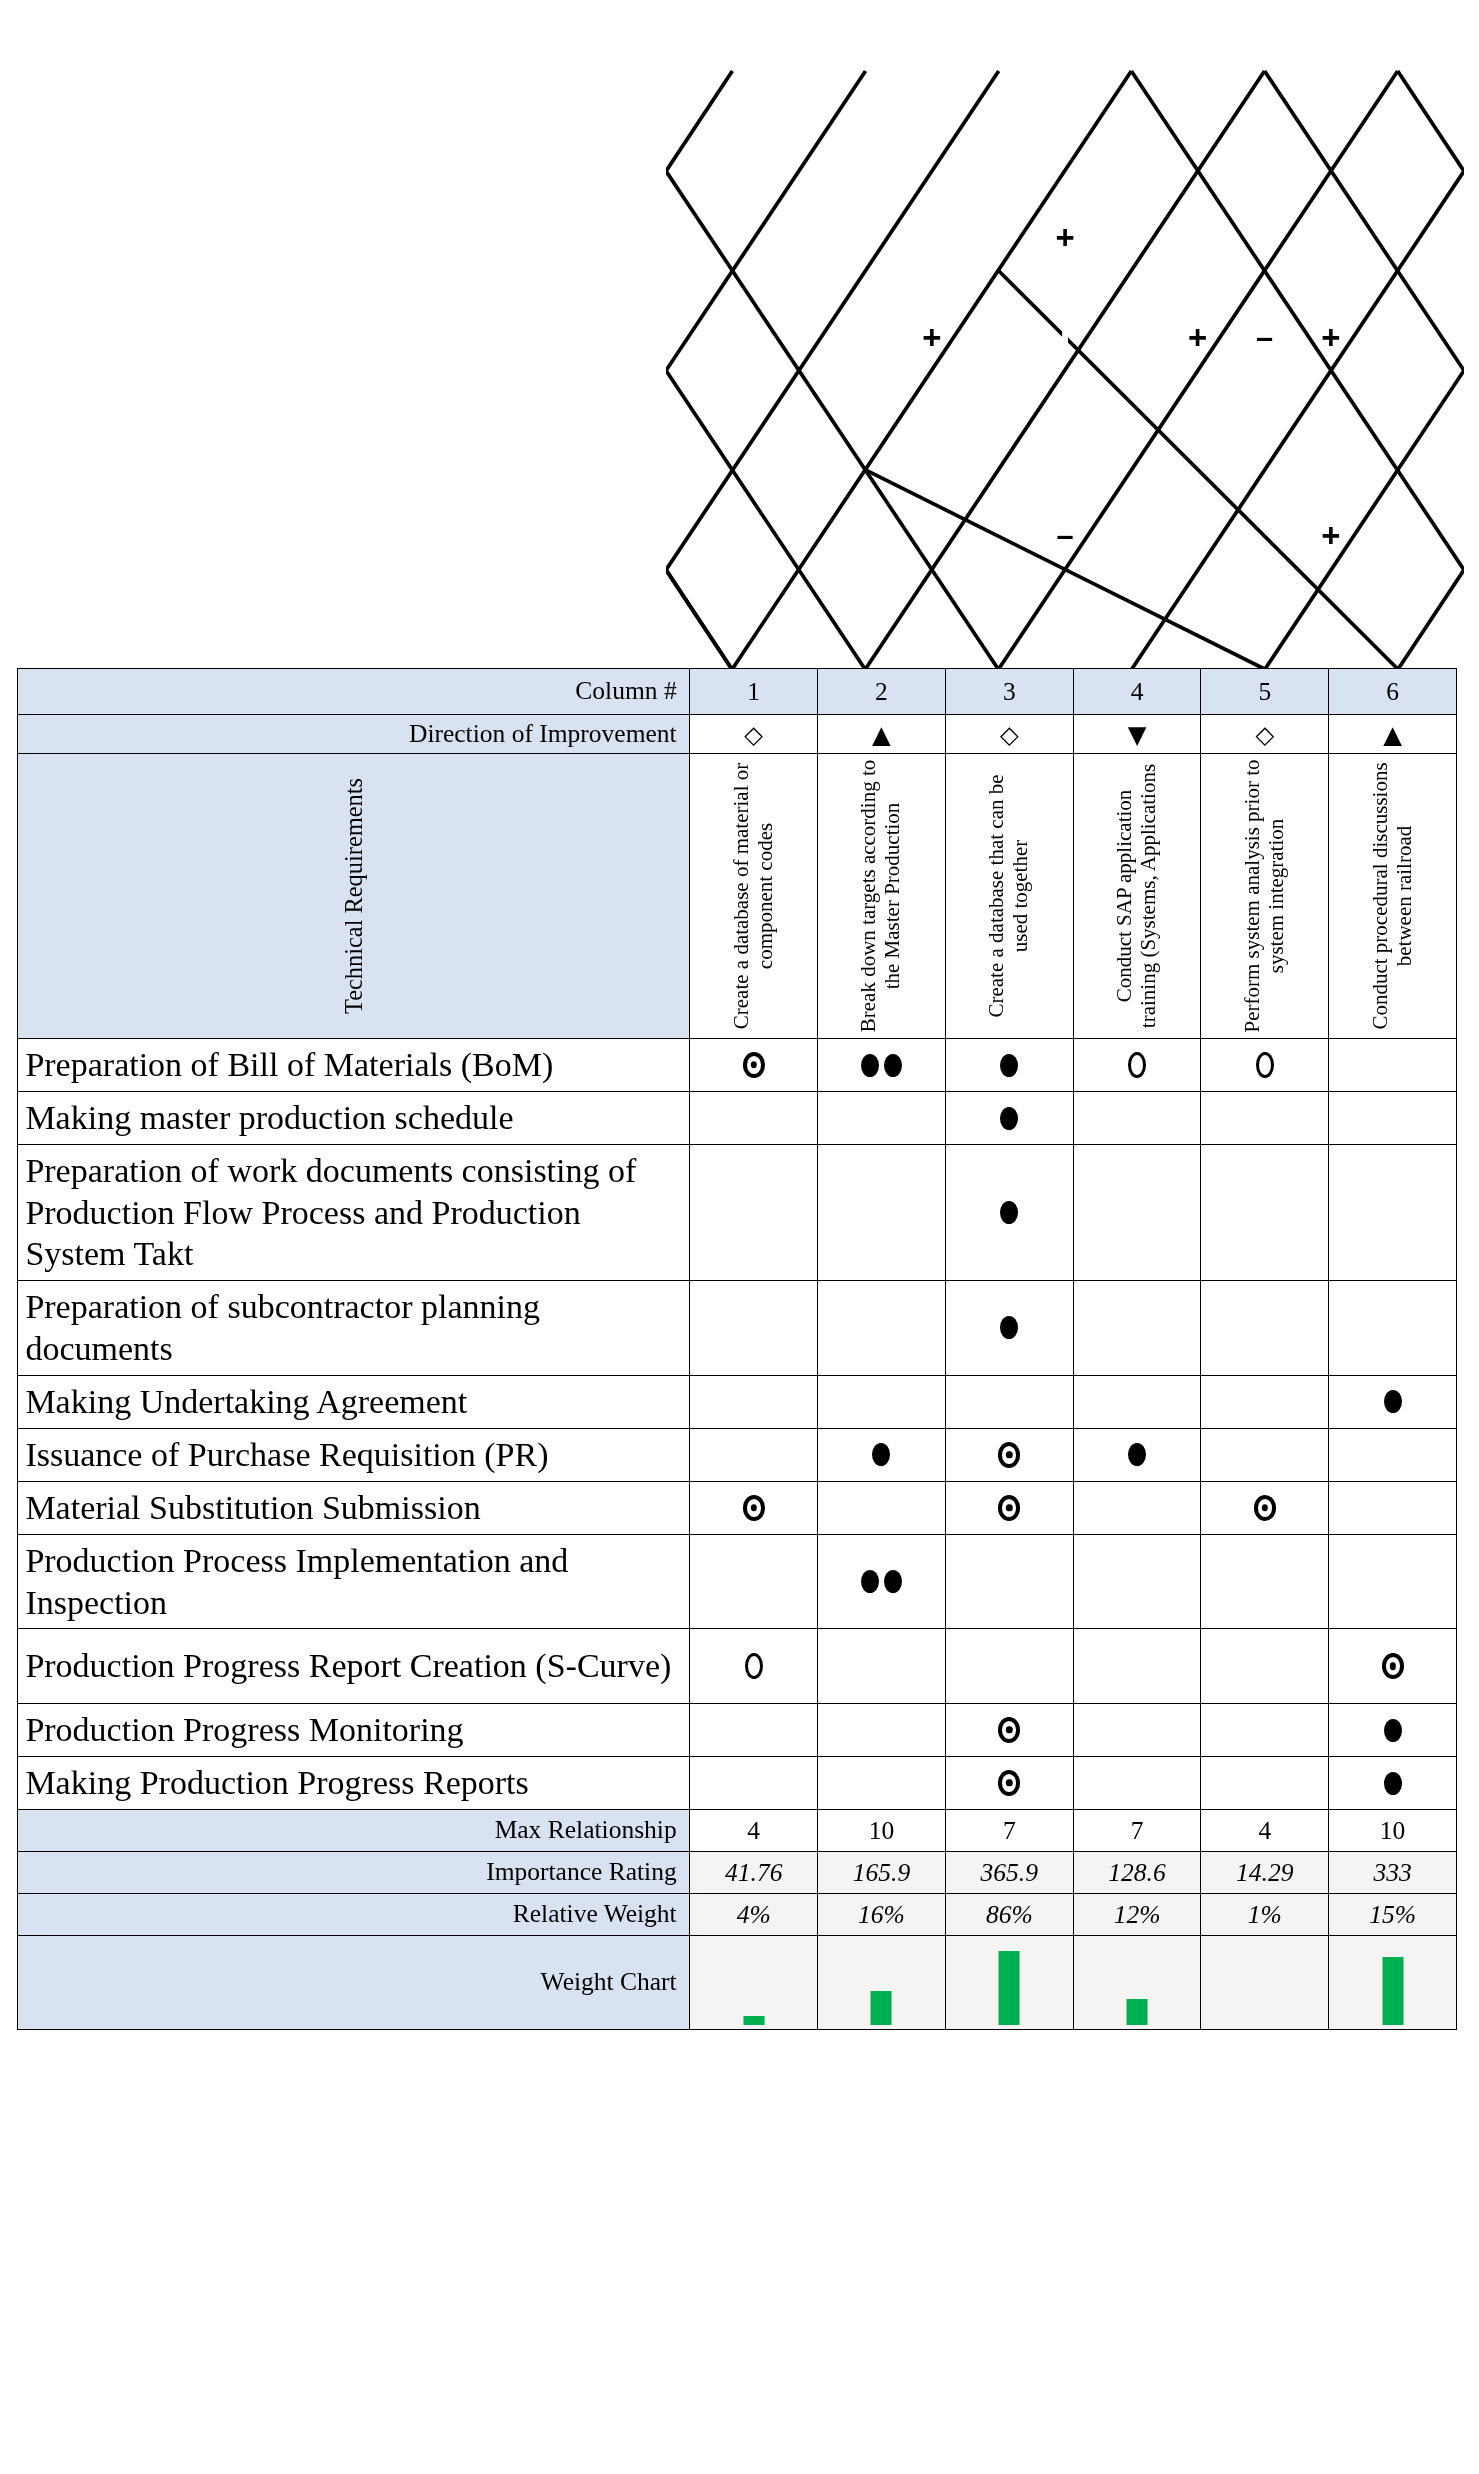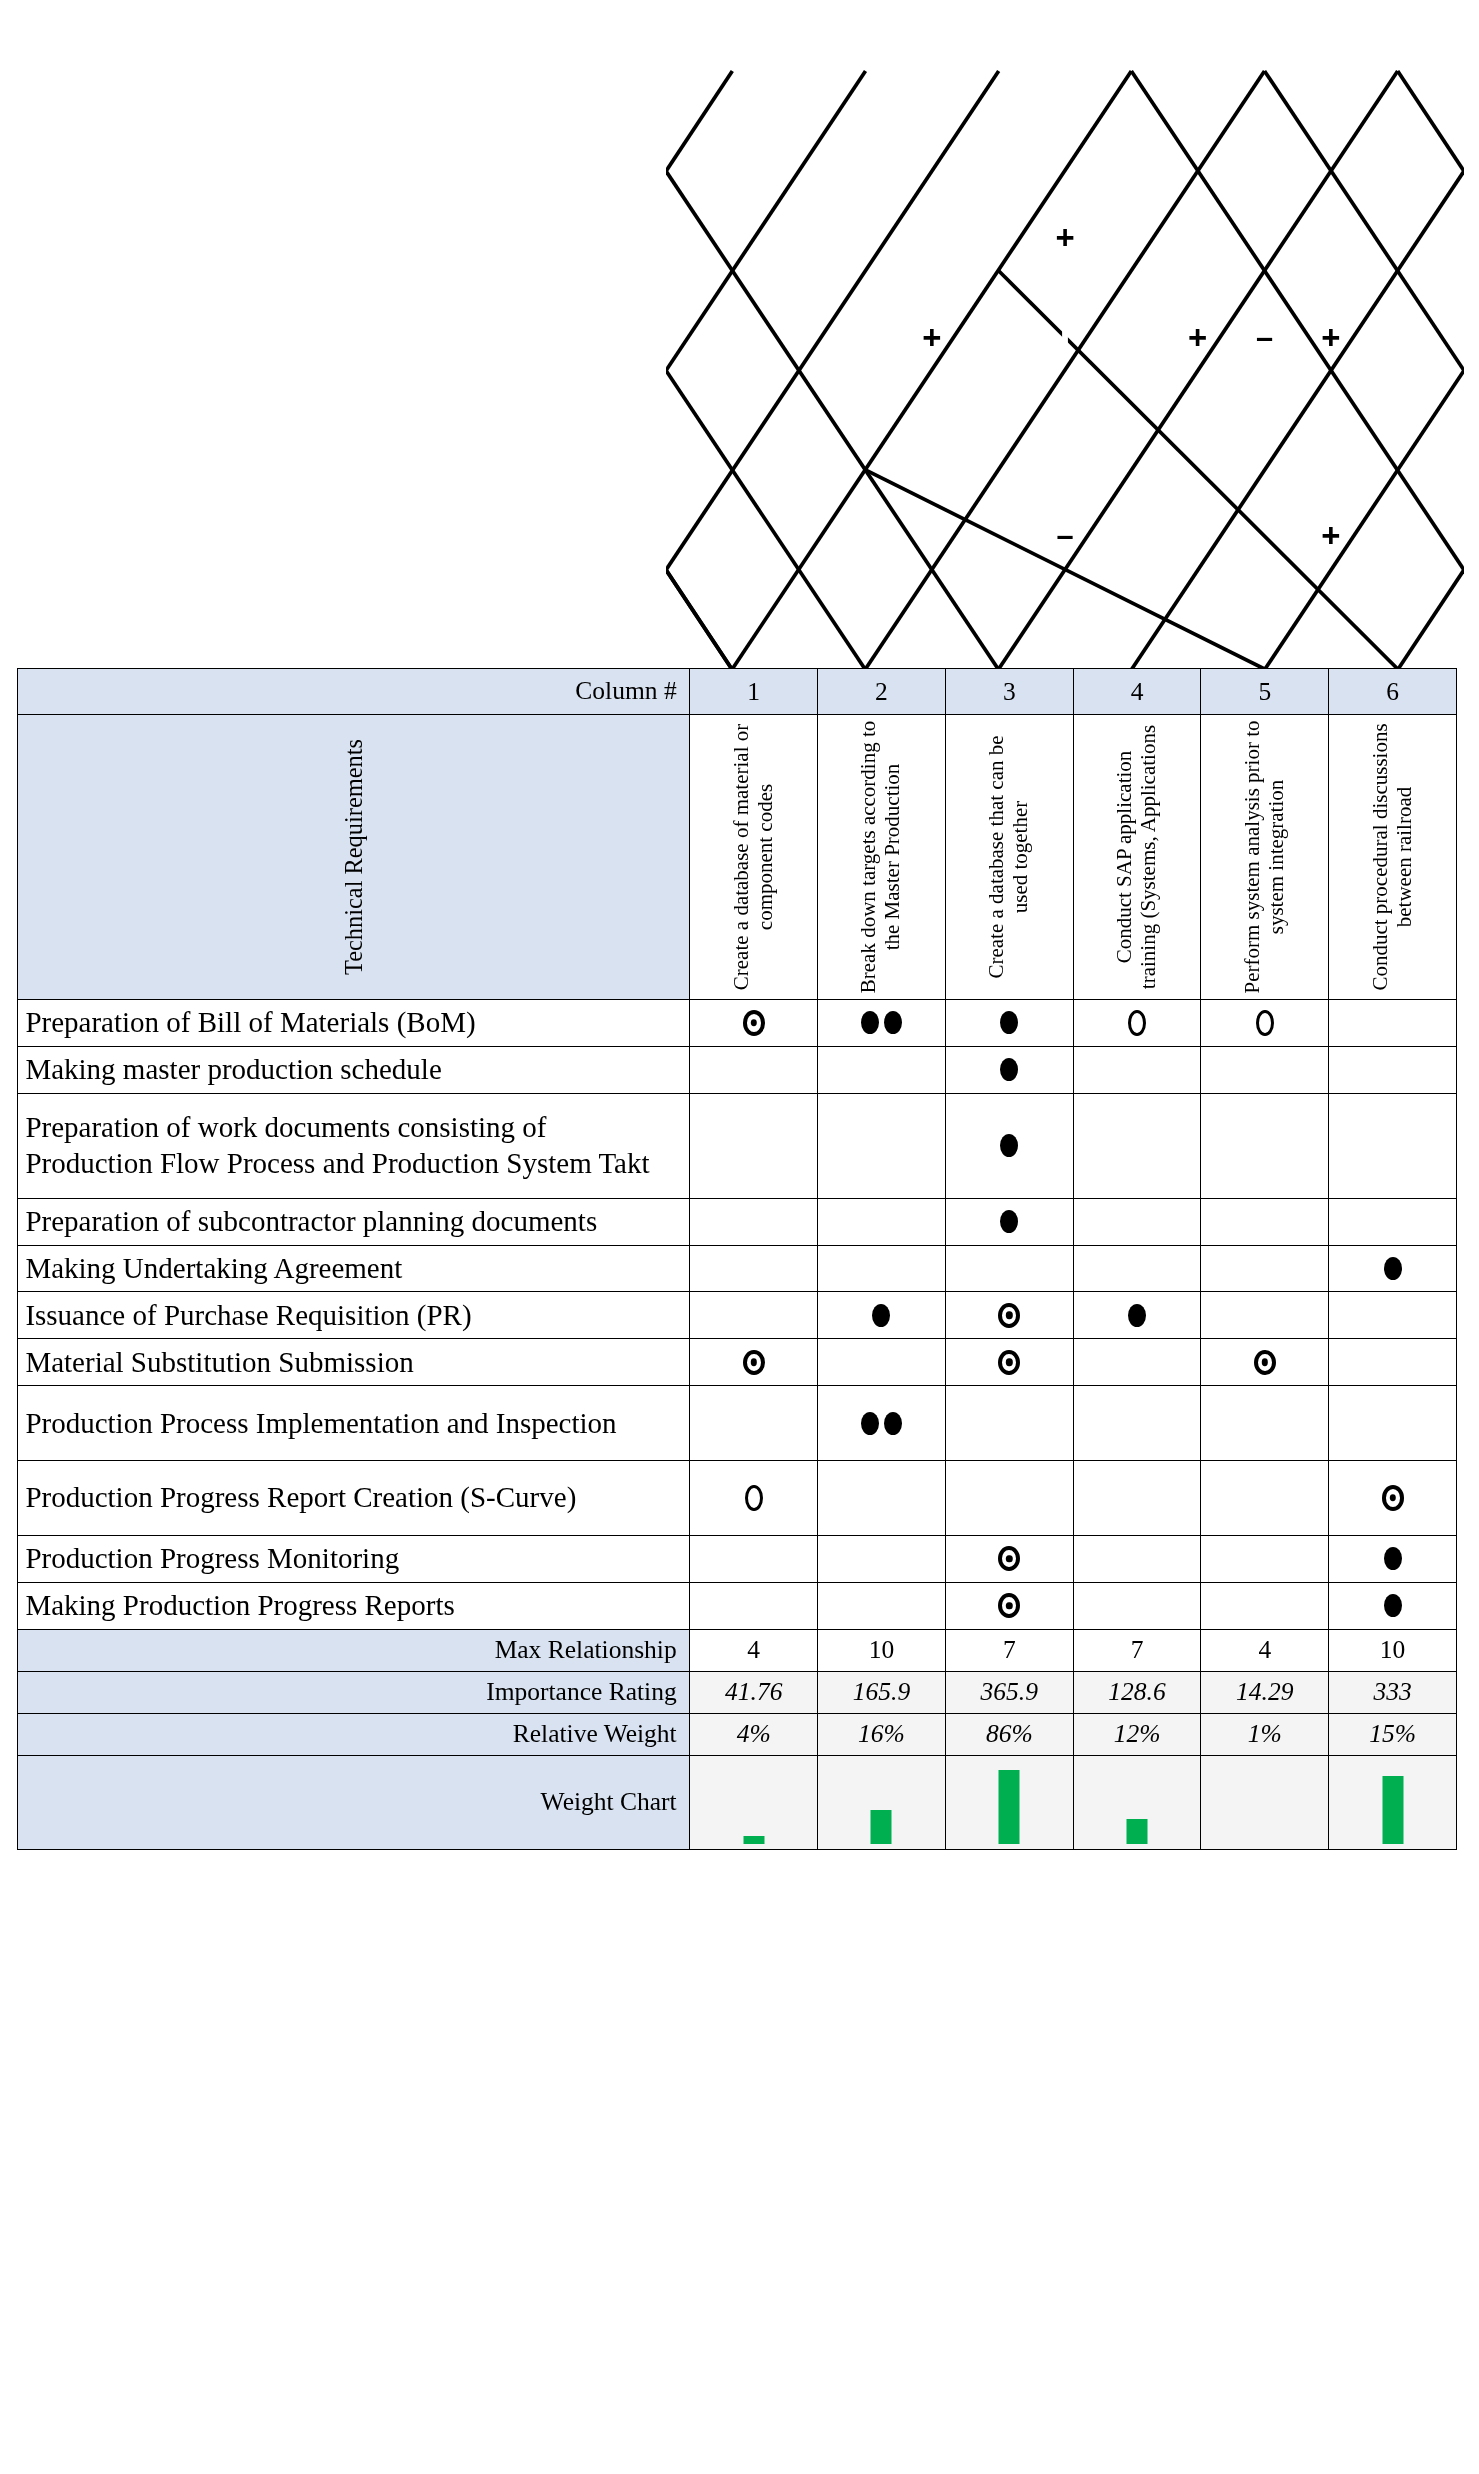--- a/index.html
+++ b/index.html
@@ -99,21 +99,21 @@
     left:50%;top:50%;
     transform:translate(-50%,-50%) rotate(-90deg);
     width:244px;
     text-align:center;
     font-size:24.4px;
     line-height:1.15;
   }
   .rowlbl{
     text-align:left;
     padding:5.3px 8.5px 5.3px 7.4px !important;
-    font-size:29px;
+    font-size:34px;
     line-height:1.22;
   }
   .cellsym{
     text-align:center;
     vertical-align:middle;
     font-family:"DejaVu Sans",sans-serif;
     line-height:1;
   }
   .sym{
     display:inline-block;
@@ -261,20 +261,29 @@
       <tr>
         <td class="lbl">Column #</td>
         <td class="colnum">1</td>
         <td class="colnum">2</td>
         <td class="colnum">3</td>
         <td class="colnum">4</td>
         <td class="colnum">5</td>
         <td class="colnum">6</td>
       </tr>
 
+      <tr>
+        <td class="lbl">Direction of Improvement</td>
+        <td class="dir">◇</td>
+        <td class="dir">▲</td>
+        <td class="dir">◇</td>
+        <td class="dir">▼</td>
+        <td class="dir">◇</td>
+        <td class="dir">▲</td>
+      </tr>
 
       <tr>
         <td class="bigblue">
           <div class="tr-title">Technical Requirements</div>
         </td>
         <td class="vert-head">
           <div class="vert-inner">Create a database of material or component codes</div>
         </td>
         <td class="vert-head">
           <div class="vert-inner">Break down targets according to the Master Production</div>

